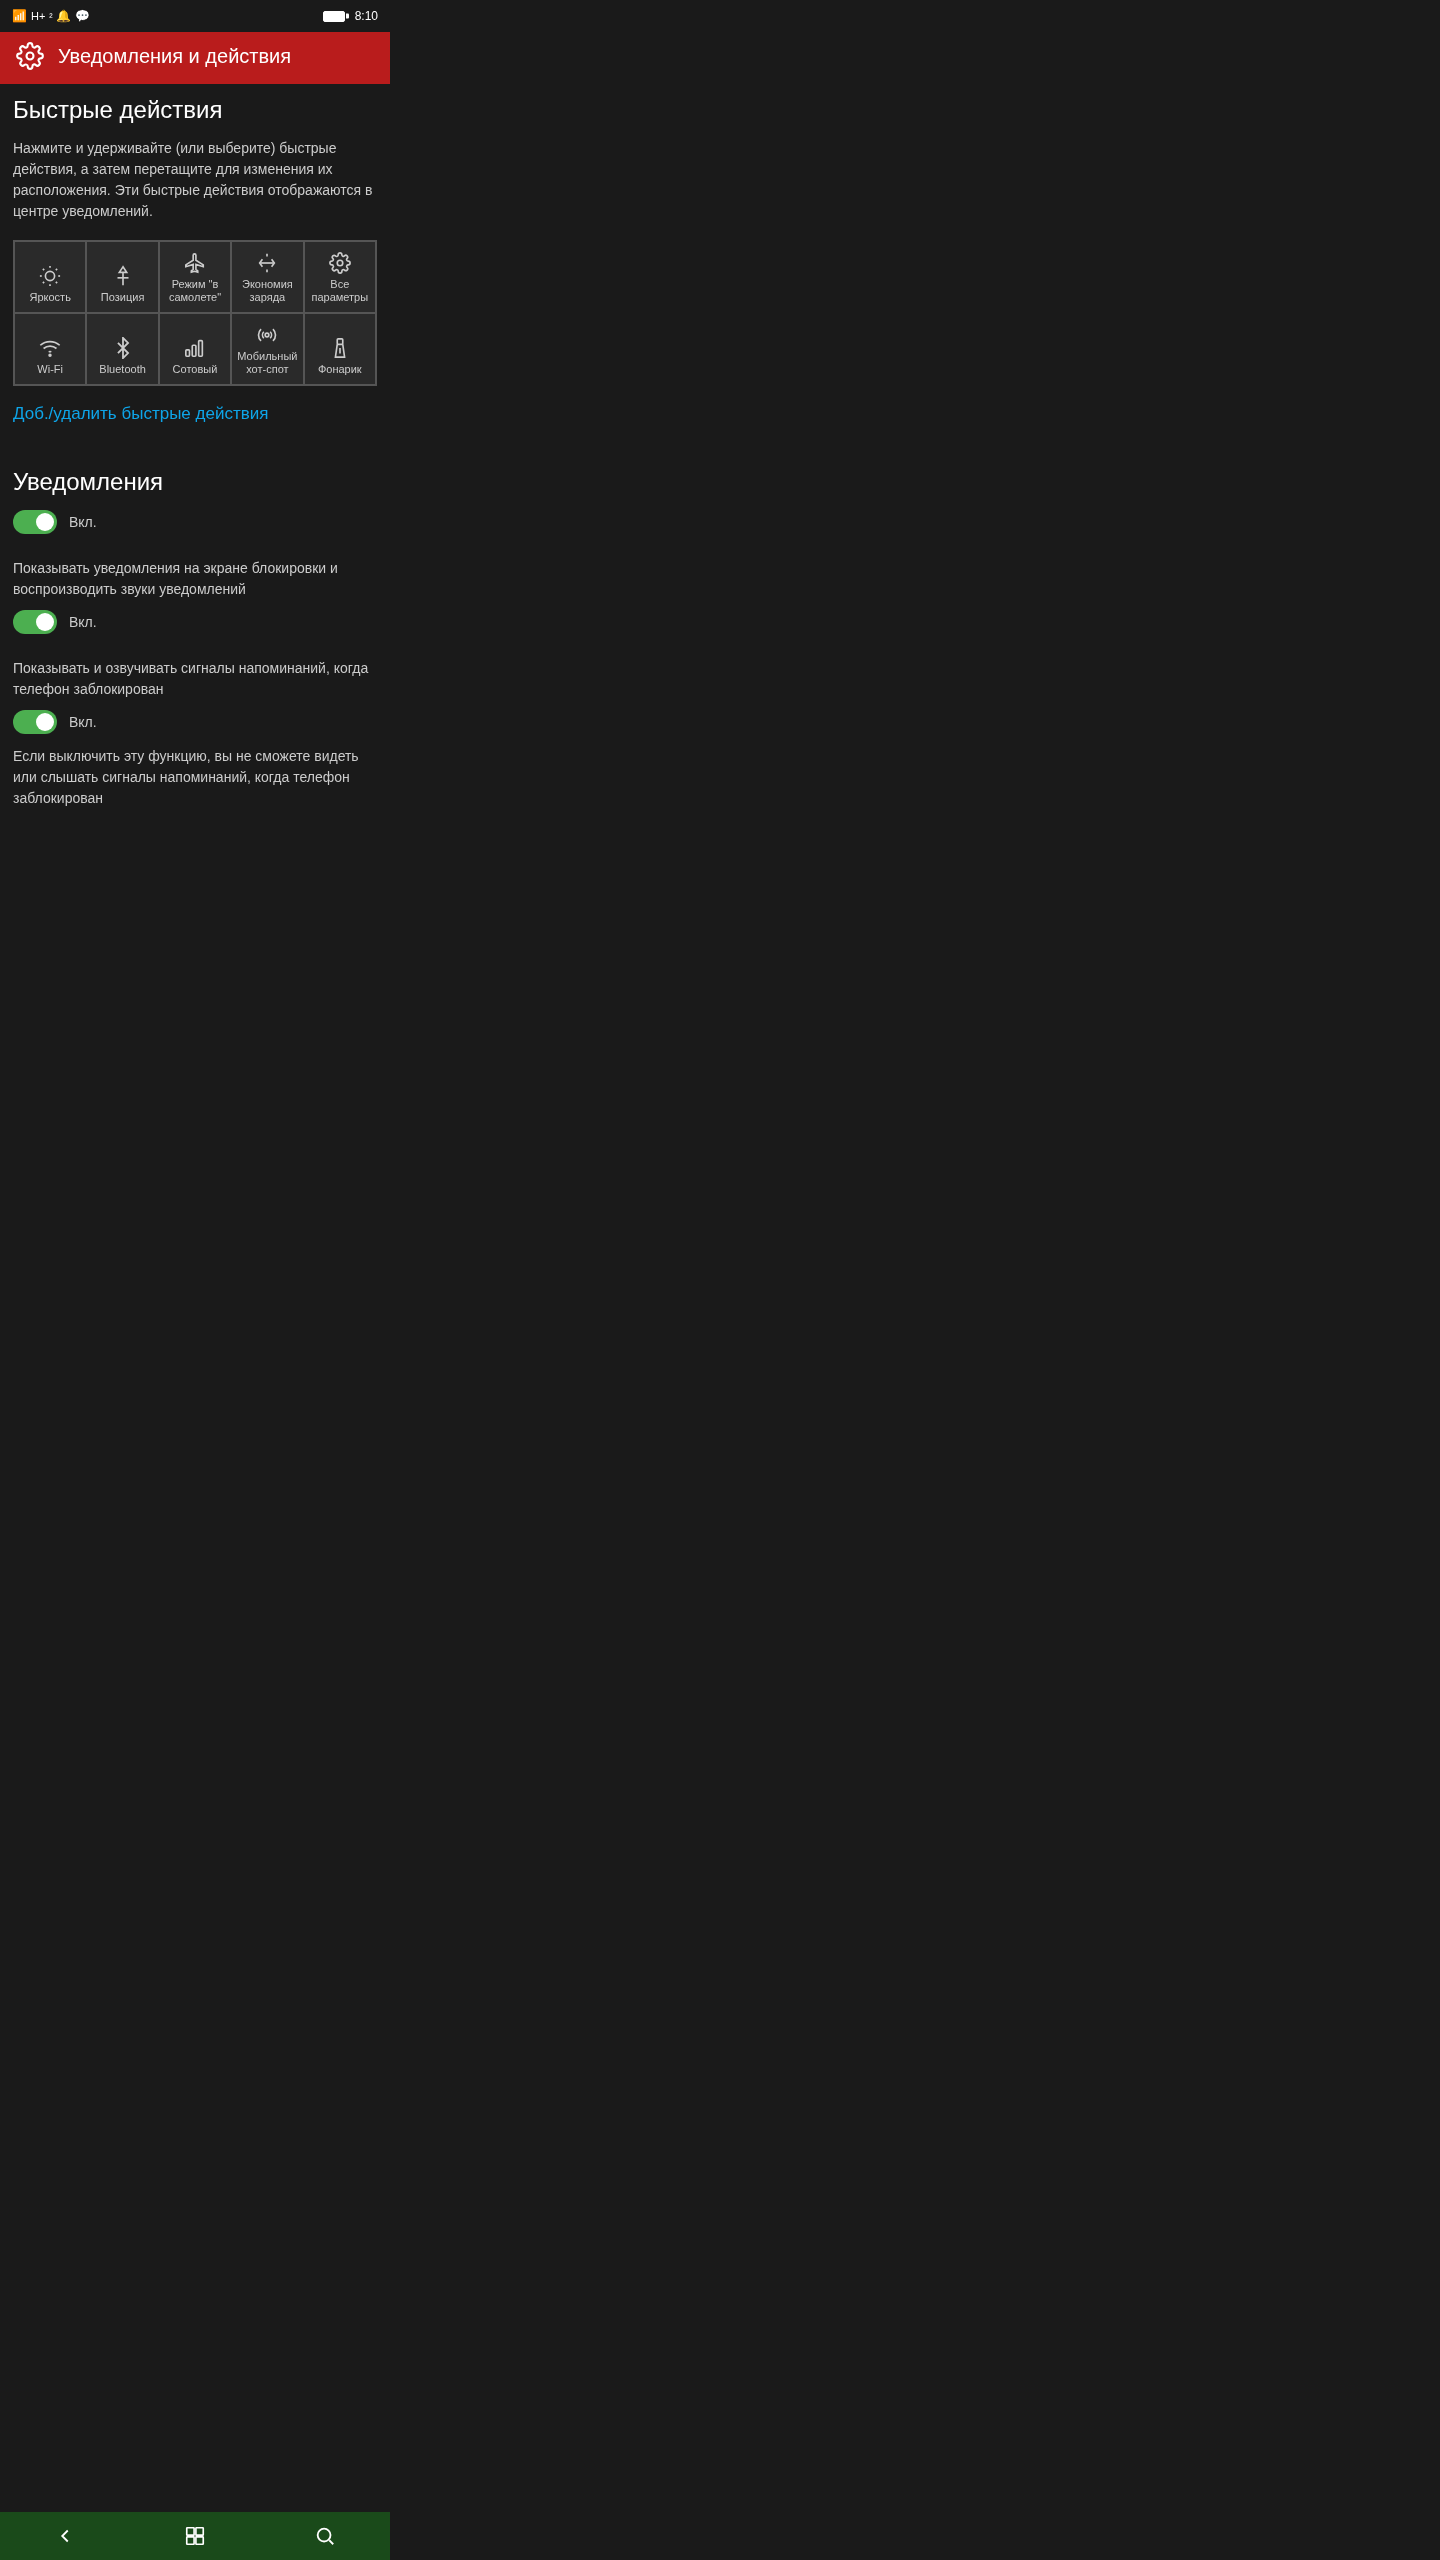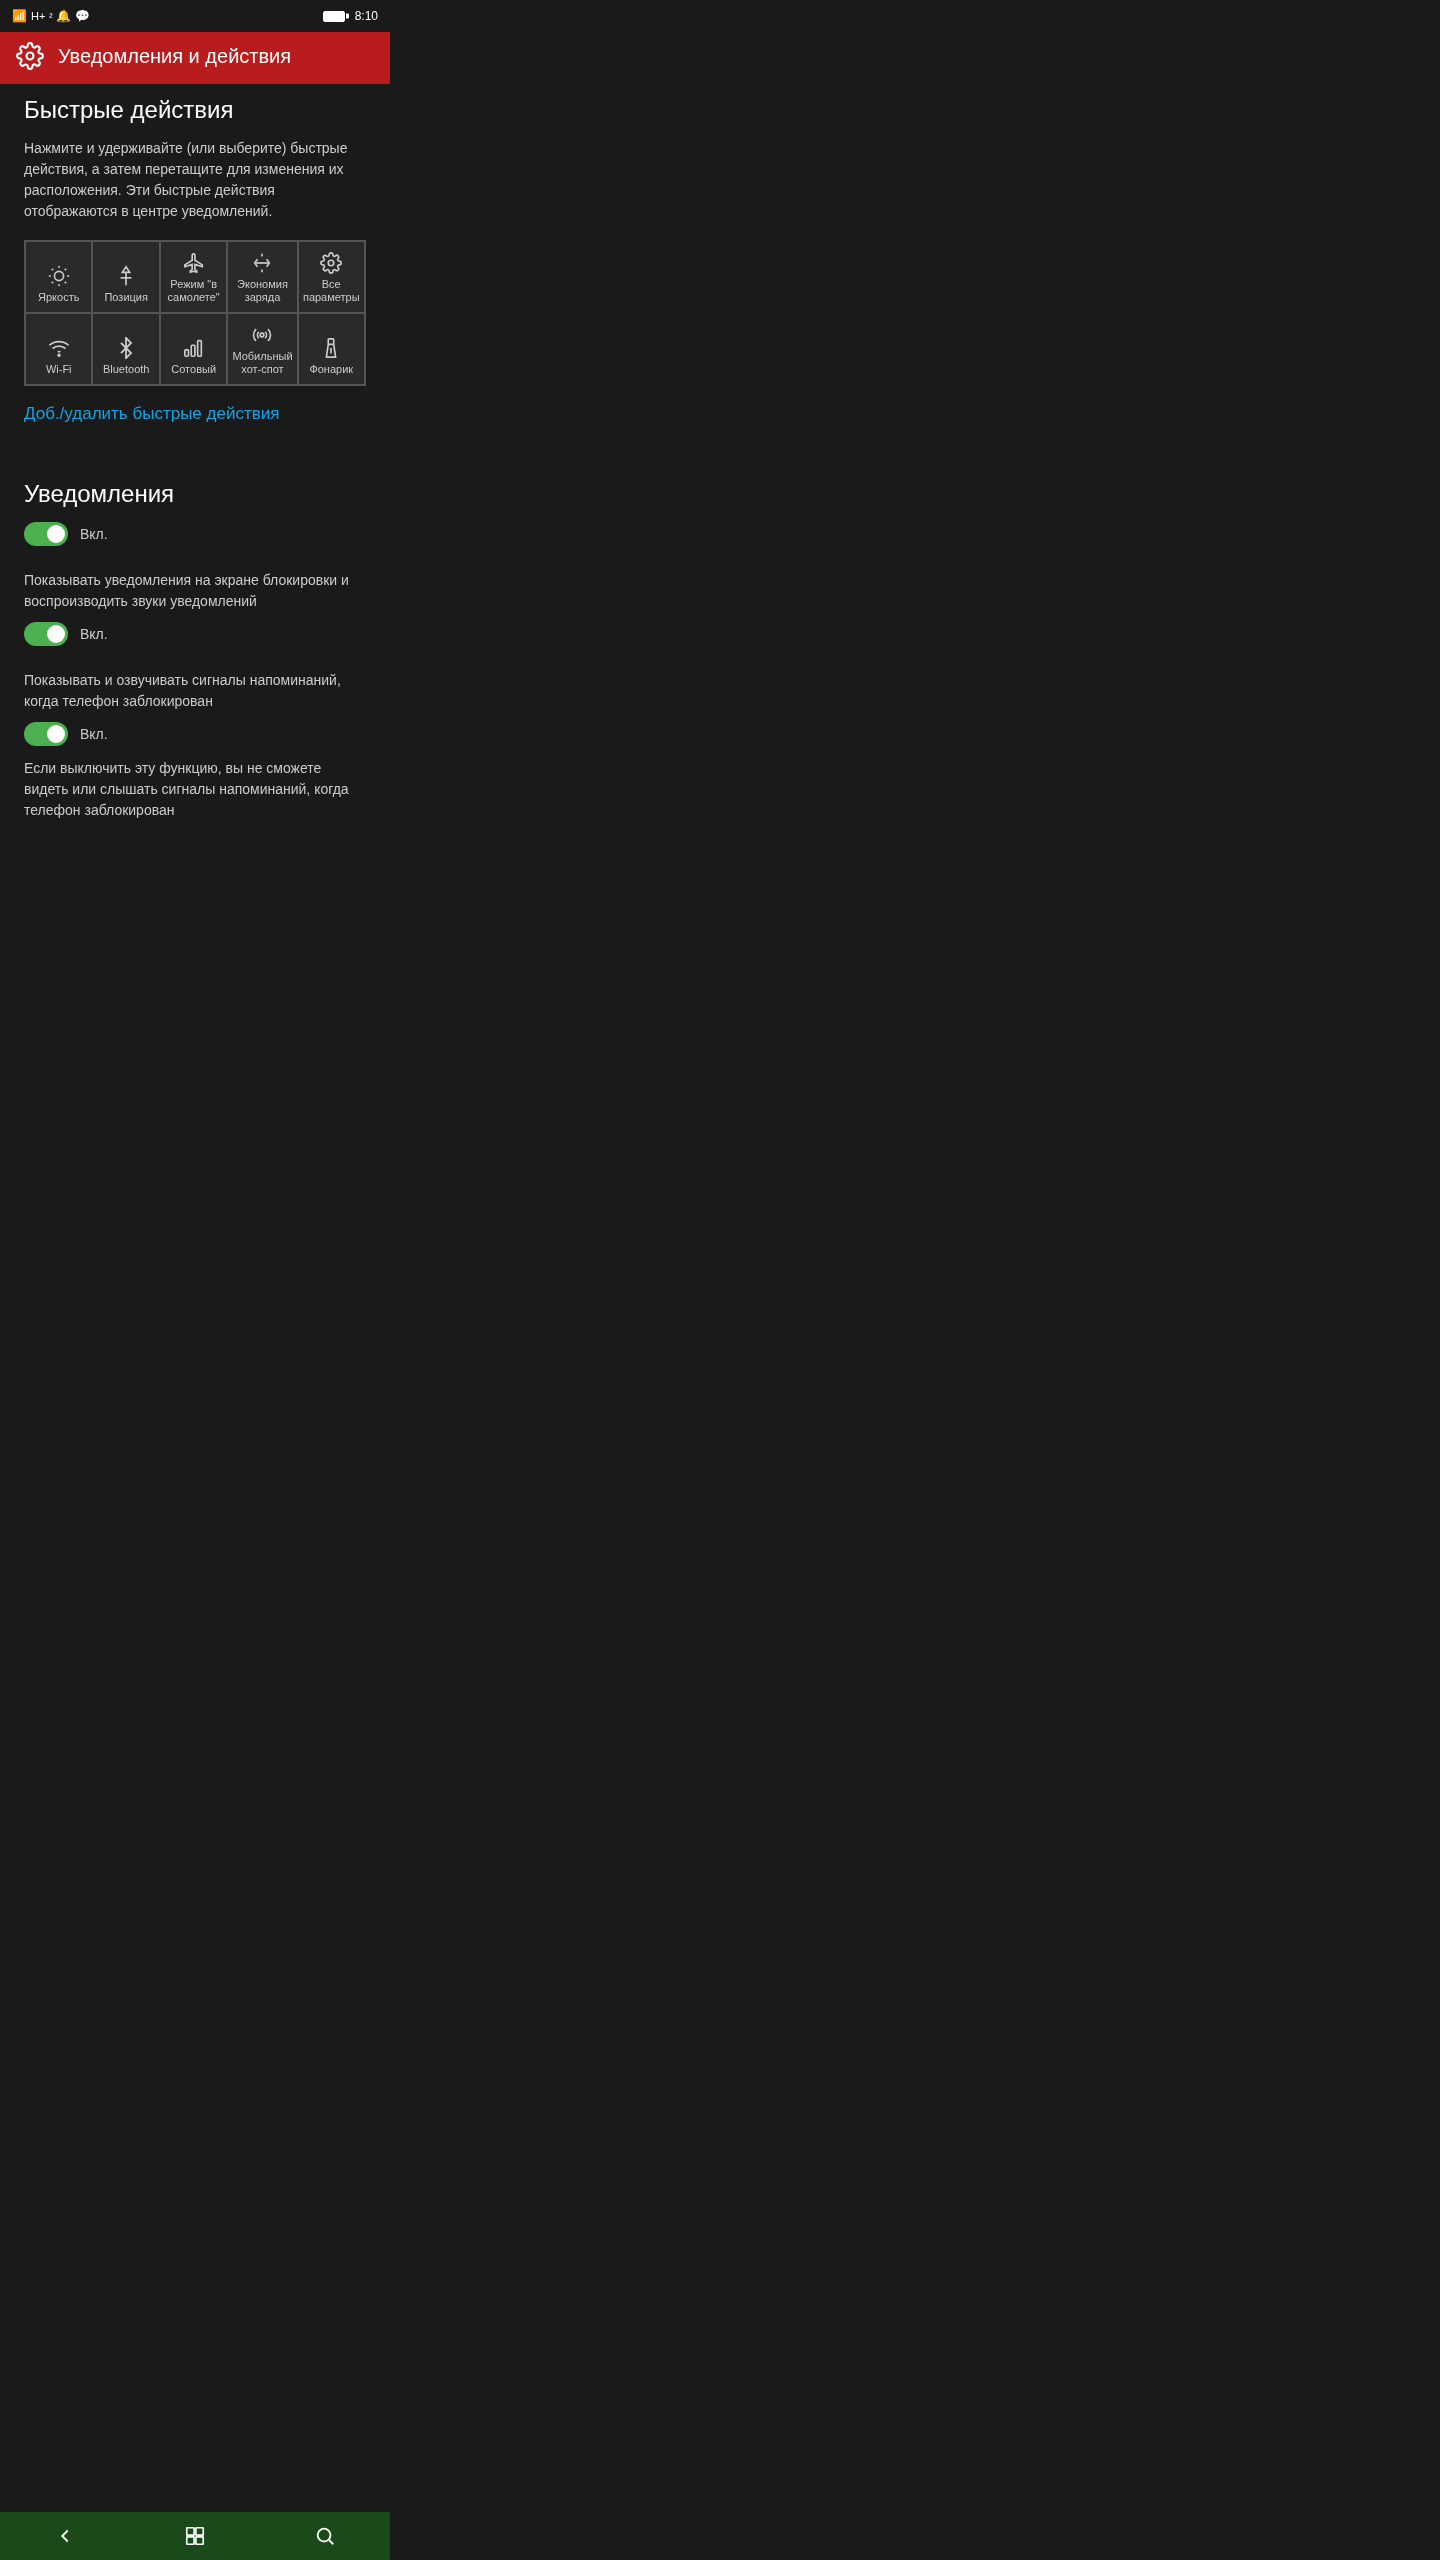--- a/index.html
+++ b/index.html
@@ -66,21 +66,21 @@
       gap: 14px;
     }
     .header-title {
       font-size: 20px;
       font-weight: 400;
       color: #fff;
     }
 
     
     .content {
-      padding: 12px 24px;
+      padding: 12px 13px;
     }
 
     .section-title {
       font-size: 24px;
       font-weight: 300;
       color: #fff;
       margin-bottom: 14px;
     }
 
     .description {
@@ -125,21 +125,21 @@
     .add-remove-link {
       color: #0ea5e9;
       font-size: 17px;
       cursor: pointer;
       margin-bottom: 32px;
       display: inline-block;
     }
 
     
     .notifications-section {
-      margin-top: 24px;
+      margin-top: 12px;
     }
 
     .toggle-item {
       margin-bottom: 24px;
     }
     .toggle-description {
       font-size: 14px;
       color: #ccc;
       line-height: 1.5;
       margin-bottom: 10px;

